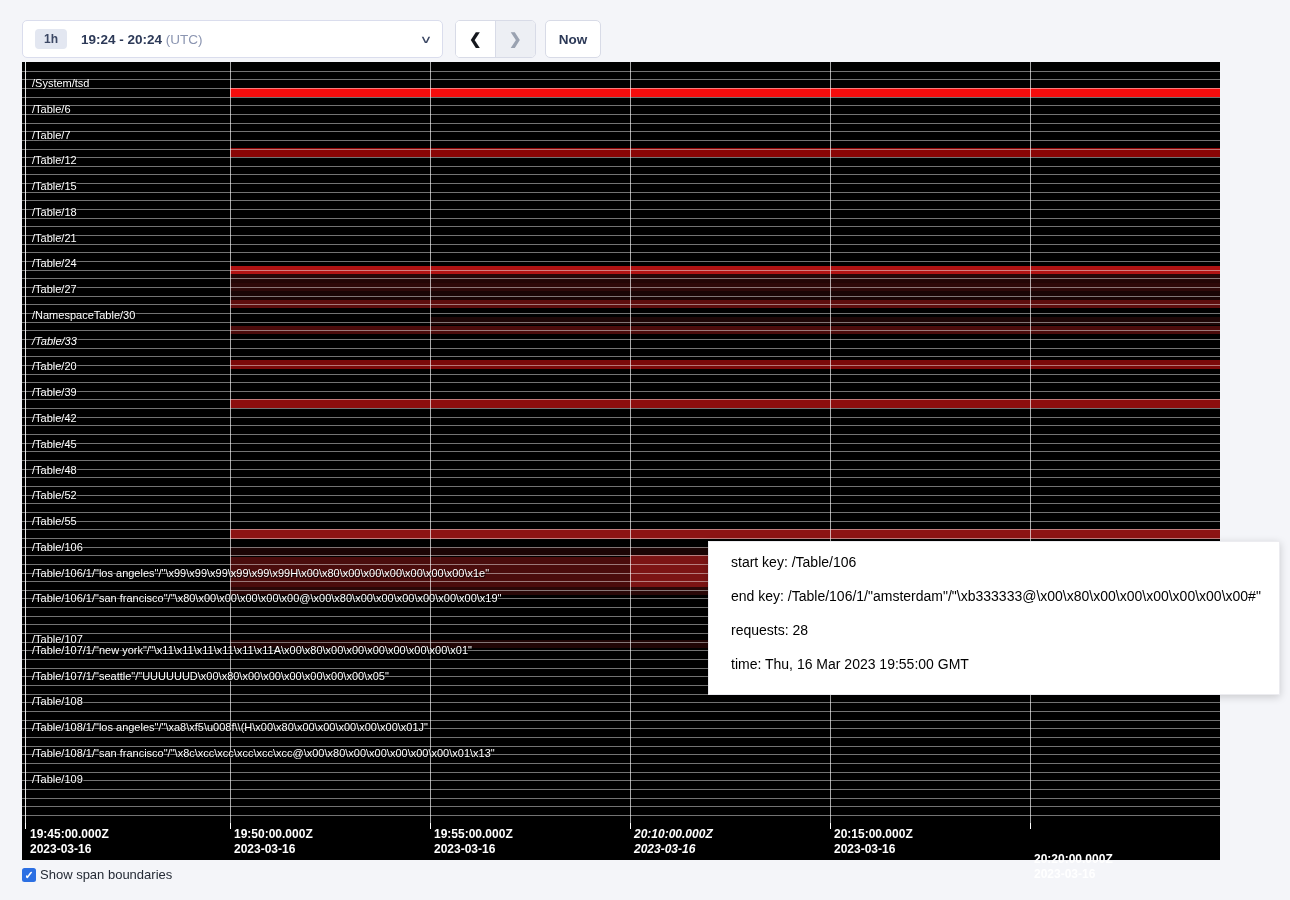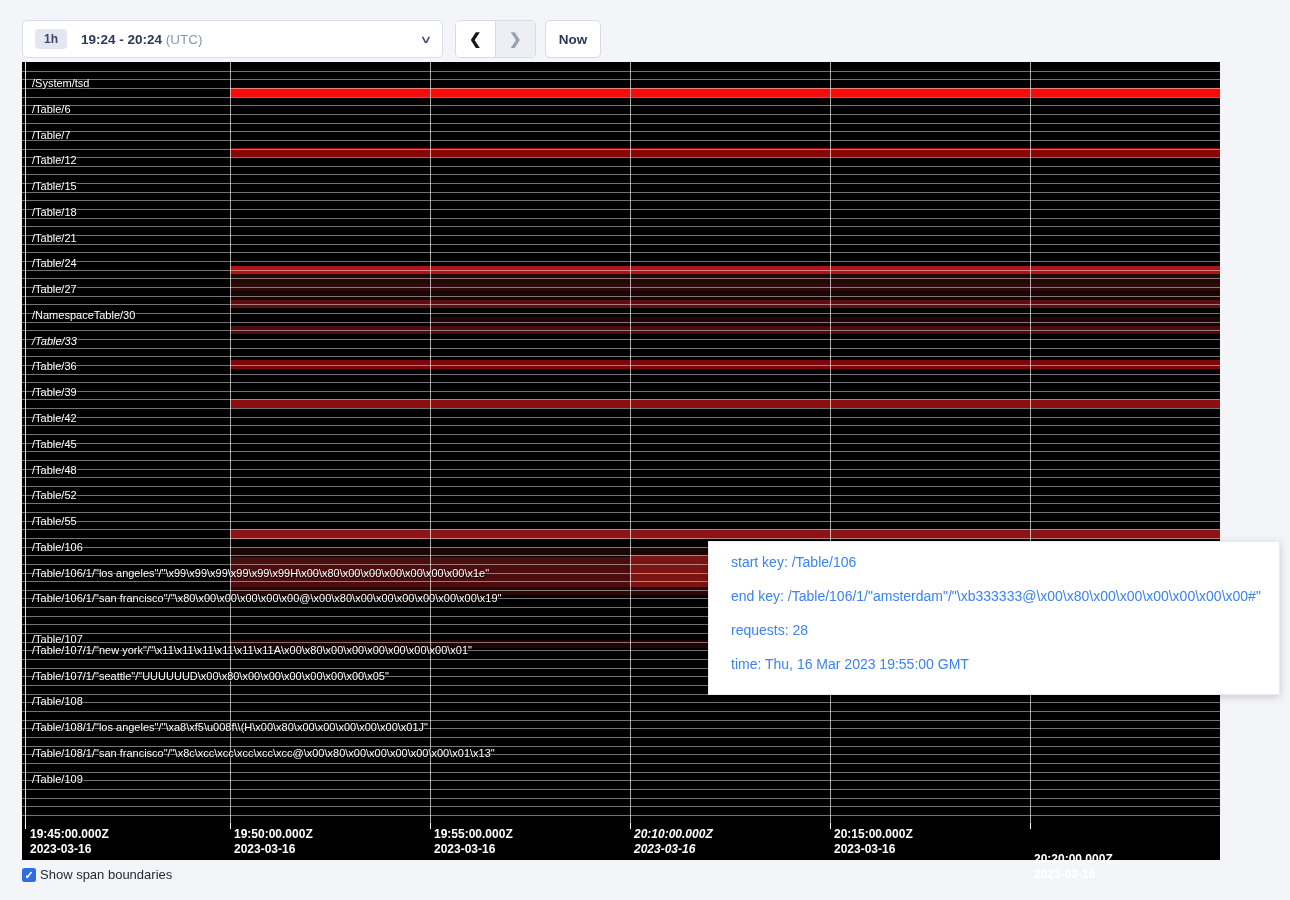--- a/index.html
+++ b/index.html
@@ -44,21 +44,21 @@
     position:absolute;left:10px;color:#fff;font-size:11px;line-height:12px;white-space:nowrap;
     text-shadow:1px 1px 1px #000;
   }
   .axis{position:absolute;left:0;right:0;bottom:0;height:37px;background:#000;}
   .tick{position:absolute;top:0;width:1px;height:6px;background:#fff;}
   .axis-label{position:absolute;top:4px;color:#fff;font-size:12px;font-weight:bold;line-height:15px;white-space:nowrap;}
   
   .kv-tooltip{
     position:absolute;left:708px;top:541px;width:572px;height:154px;box-sizing:border-box;
     background:#fff;border:1px solid #ececf0;box-shadow:0 2px 8px rgba(0,0,0,0.18);
-    color:#3b82f6;font-size:14px;
+    color:#000000;font-size:14px;
   }
   .kv-tooltip .tline{position:absolute;left:22px;white-space:nowrap;}
   
   .footer-row{position:absolute;left:22px;top:867px;display:flex;align-items:center;gap:4px;}
   .checkbox{
     width:14px;height:14px;background:#2b6fe3;border-radius:2.5px;color:#fff;
     font-size:11px;line-height:14px;text-align:center;font-weight:bold;cursor:pointer;flex:0 0 auto;
   }
   .checkbox-label{font-size:13px;color:#242a35;}
 </style>
@@ -197,21 +197,21 @@
       <div class="row-label" style="top: 40.77px;">/Table/6</div>
       <div class="row-label" style="top: 66.54px;">/Table/7</div>
       <div class="row-label" style="top: 92.31px;">/Table/12</div>
       <div class="row-label" style="top: 118.08px;">/Table/15</div>
       <div class="row-label" style="top: 143.85px;">/Table/18</div>
       <div class="row-label" style="top: 169.62px;">/Table/21</div>
       <div class="row-label" style="top: 195.39px;">/Table/24</div>
       <div class="row-label" style="top: 221.16px;">/Table/27</div>
       <div class="row-label" style="top: 246.93px;">/NamespaceTable/30</div>
       <div class="row-label" style="top: 272.7px; font-style: italic;">/Table/33</div>
-      <div class="row-label" style="top: 298.47px;">/Table/36</div>
+      <div class="row-label" style="top: 298.47px;">/Table/20</div>
       <div class="row-label" style="top: 324.24px;">/Table/39</div>
       <div class="row-label" style="top: 350.01px;">/Table/42</div>
       <div class="row-label" style="top: 375.78px;">/Table/45</div>
       <div class="row-label" style="top: 401.55px;">/Table/48</div>
       <div class="row-label" style="top: 427.32px;">/Table/52</div>
       <div class="row-label" style="top: 453.09px;">/Table/55</div>
       <div class="row-label" style="top: 478.86px;">/Table/106</div>
       <div class="row-label" style="top: 504.63px;">/Table/106/1/"los angeles"/"\x99\x99\x99\x99\x99\x99H\x00\x80\x00\x00\x00\x00\x00\x00\x1e"</div>
       <div class="row-label" style="top: 530.4px;">/Table/106/1/"san francisco"/"\x80\x00\x00\x00\x00\x00@\x00\x80\x00\x00\x00\x00\x00\x00\x19"</div>
       <div class="row-label" style="top: 571px;">/Table/107</div>

